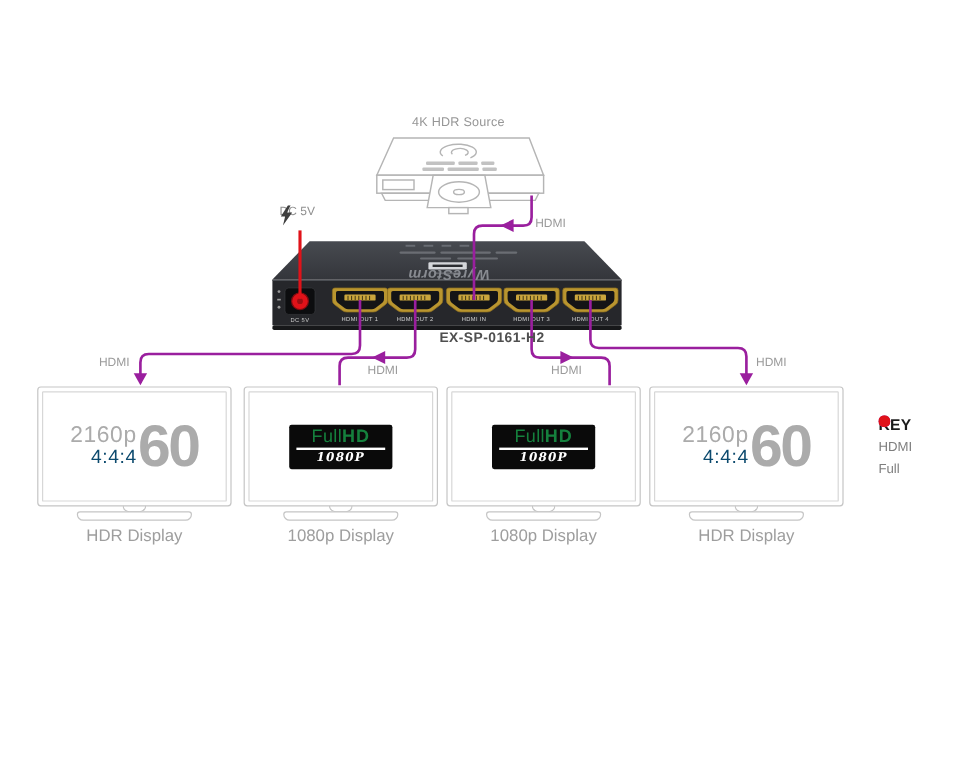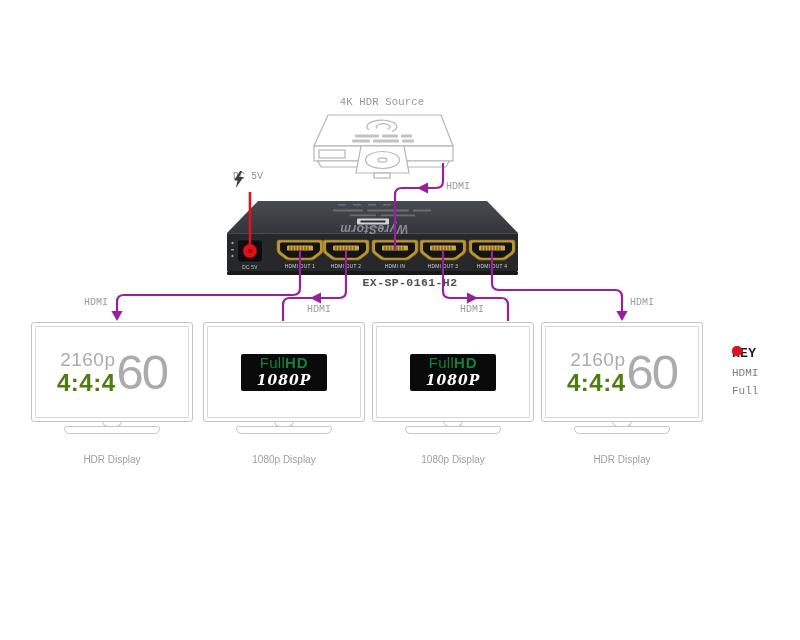--- a/index.html
+++ b/index.html
@@ -1,19 +1,19 @@
 <!DOCTYPE html>
 <html><head>
 <meta charset="utf-8">
 <style>
   html,body{margin:0;padding:0;background:#ffffff;}
   .canvas{position:relative;width:800px;height:640px;background:#fff;overflow:hidden;
           font-family:"Liberation Sans", sans-serif;}
   svg{position:absolute;left:0;top:0;}
-  .abs{position:absolute;font-family:Liberation Mono, monospace;}
+  .abs{position:absolute;}
   .lbl{color:#9b9b9b;font-size:10px;line-height:1;}
   .src-label{left:302px;top:96px;width:160px;text-align:center;font-size:10.5px;color:#969696;letter-spacing:.2px;}
   .hdmi-in-label{left:446px;top:182px;}
   .dc-label{left:233px;top:171px;display:flex;align-items:center;gap:4px;color:#8f8f8f;}
   .model-label{left:340px;top:276px;width:140px;text-align:center;font-size:11.5px;font-weight:bold;
                color:#4f4f4f;letter-spacing:.4px;}
   .cable-lbl{width:50px;}
   .o1{left:58px;top:298px;text-align:right;}
   .o2{left:294px;top:305px;text-align:center;}
   .o3{left:447px;top:305px;text-align:center;}
@@ -23,36 +23,36 @@
   .tv{position:absolute;top:322px;width:162px;display:flex;flex-direction:column;align-items:center;}
   .tv1{left:31px;} .tv2{left:203px;} .tv3{left:372px;} .tv4{left:541px;}
   .tv-frame{position:relative;width:162px;height:100px;border:1.5px solid #c5c5c5;border-radius:3px;
             background:#fff;box-sizing:border-box;}
   .tv-screen{position:absolute;inset:3px;border:1px solid #d7d7d7;border-radius:1px;
              display:flex;align-items:center;justify-content:center;}
   .tv-neck{width:20px;height:6px;border:1.5px solid #c5c5c5;border-top:none;
            border-radius:0 0 7px 7px;background:#fff;margin-top:-1px;box-sizing:border-box;}
   .tv-base{width:96px;height:8px;border:1.5px solid #c5c5c5;border-radius:3px 3px 6px 6px;
            background:#fff;margin-top:-1px;box-sizing:border-box;}
-  .tv-label{margin-top:20px;font-size:10px;color:#9e9e9e;}
+  .tv-label{margin-top:4px;font-size:14px;color:#9e9e9e;}
 
   .hdr-lockup{display:flex;align-items:center;}
   .hdr-col{display:flex;flex-direction:column;align-items:flex-end;}
   .res{font-size:19px;color:#ababab;letter-spacing:.5px;line-height:1;}
-  .chroma{font-size:24px;font-weight:bold;color:#4d7c0f;letter-spacing:.5px;line-height:1;margin-top:2px;}
-  .fps{font-size:49px;font-weight:normal;color:#ababab;line-height:.82;letter-spacing:-2px;margin-left:1px;}
+  .chroma{font-size:16px;font-weight:normal;color:#0c4a6e;letter-spacing:.5px;line-height:1;margin-top:2px;}
+  .fps{font-size:49px;font-weight:bold;color:#ababab;line-height:.82;letter-spacing:-2px;margin-left:1px;}
 
   .fhd-badge{width:86px;height:37px;background:#0a0a0a;border-radius:2px;display:flex;
              flex-direction:column;justify-content:center;box-sizing:border-box;padding:2px 0 3px;}
   .fhd-top{text-align:center;color:#15803d;font-size:15px;line-height:1;}
   .fhd-full{font-weight:400;letter-spacing:.3px;}
   .fhd-hd{font-weight:800;letter-spacing:.8px;}
   .fhd-rule{height:2px;background:#fff;margin:2px 6px 1px;}
   .fhd-bottom{text-align:center;color:#fff;font-family:"DejaVu Serif", serif;font-style:italic;
-              font-weight:bold;font-size:14px;line-height:1.1;letter-spacing:1px;}
+              font-weight:bold;font-size:10px;line-height:1.1;letter-spacing:1px;}
 
   
   .key{left:732px;top:346px;}
   .key-title{font-size:13px;font-weight:800;color:#1b1b1b;letter-spacing:.3px;}
   .key-row{display:flex;align-items:center;gap:7px;margin-top:6px;}
   .key-label{font-size:11px;color:#7e7e7e;}
 </style>
 </head>
 <body>
 

